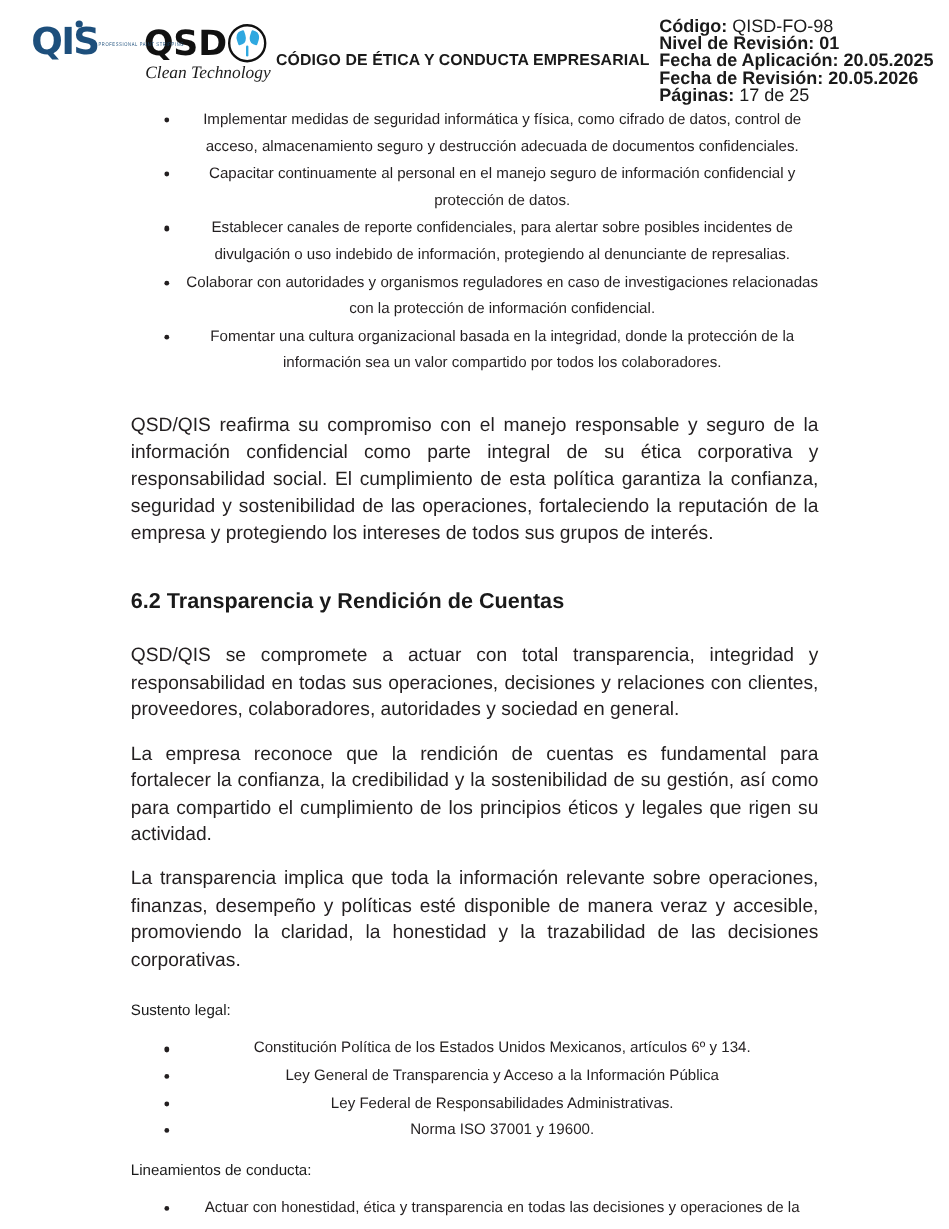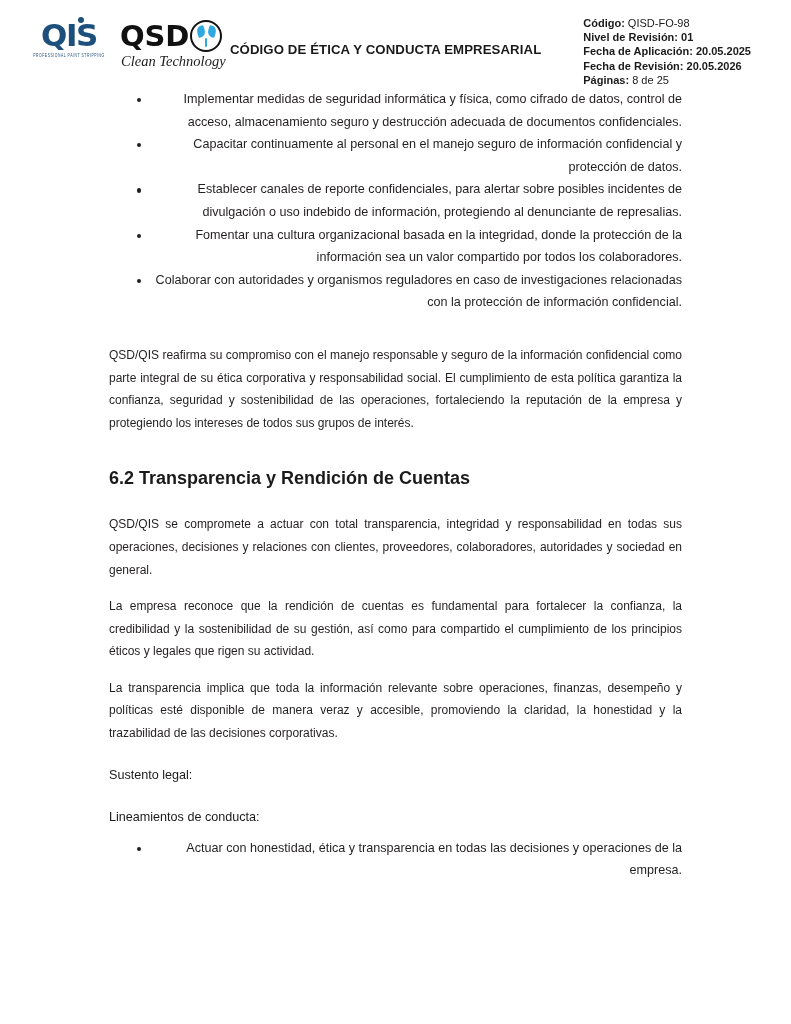--- a/index.html
+++ b/index.html
@@ -35,21 +35,21 @@
   }
   .logo-block {
     display: flex;
     align-items: flex-start;
     gap: 8px;
     flex: 0 0 auto;
     padding-top: 6px;
   }
 
   
-  .logo-qis { display: flex; flex-direction: column; align-items: center; width: 86px; }
+  .logo-qis { display: flex; flex-direction: row; align-items: center; width: 86px; }
   .logo-qis .mark {
     font-family: "DejaVu Sans", sans-serif;
     font-weight: 700;
     font-size: 31px;
     letter-spacing: -1.4px;
     color: #1d4f7c;
     line-height: 1;
     position: relative;
   }
   .logo-qis .mark .dot-i {
@@ -133,55 +133,55 @@
     letter-spacing: 0.1px;
     padding-top: 28px;
     padding-left: 6px;
     padding-right: 8px;
     white-space: nowrap;
   }
 
   .meta-block {
     flex: 0 0 auto;
     padding-top: 2px;
-    font-size: 11px;
+    font-size: 15px;
     line-height: 14.2px;
     color: #1a1a1a;
     white-space: nowrap;
   }
   .meta-row .meta-label { font-weight: 700; }
   .meta-row .meta-value { font-weight: 400; }
   .meta-row .meta-value.bold { font-weight: 700; text-align: center; }
 
   
   .doc-body {
     position: relative;
     padding: 6px 109px 0 109px;
     box-sizing: border-box;
   }
   .para {
-    font-size: 12px;
+    font-size: 16px;
     line-height: 22.6px;
     text-align: justify;
     margin: 0 0 14px 0;
     color: #231f20;
   }
 
   ul.bullets {
     list-style: none;
     margin: 0 0 0 0;
     padding: 0;
   }
   ul.bullets li {
     position: relative;
     padding-left: 46px;
     font-size: 12.6px;
     line-height: 22.6px;
     color: #231f20;
-    text-align: right;
+    text-align: center;
     margin-bottom: 0;
   }
   ul.bullets li::before {
     content: "";
     position: absolute;
     left: 28px;
     top: 10px;
     width: 4.2px;
     height: 4.2px;
     border-radius: 50%;
@@ -252,52 +252,58 @@
       <div class="meta-row">
         <span class="meta-label">Fecha de Aplicación:</span>
         <span class="meta-value bold">20.05.2025</span>
       </div>
       <div class="meta-row">
         <span class="meta-label">Fecha de Revisión:</span>
         <span class="meta-value bold">20.05.2026</span>
       </div>
       <div class="meta-row">
         <span class="meta-label">Páginas:</span>
-        <span class="meta-value">8 de 25</span>
+        <span class="meta-value">17 de 25</span>
       </div>
     </div>
 
   </div>
 
   <div class="doc-body">
 
     <ul class="bullets">
       <li>Implementar medidas de seguridad informática y física, como cifrado de datos, control de acceso, almacenamiento seguro y destrucción adecuada de documentos confidenciales.</li>
       <li>Capacitar continuamente al personal en el manejo seguro de información confidencial y protección de datos.</li>
       <li>Establecer canales de reporte confidenciales, para alertar sobre posibles incidentes de divulgación o uso indebido de información, protegiendo al denunciante de represalias.</li>
+      <li>Colaborar con autoridades y organismos reguladores en caso de investigaciones relacionadas con la protección de información confidencial.</li>
       <li>Fomentar una cultura organizacional basada en la integridad, donde la protección de la información sea un valor compartido por todos los colaboradores.</li>
-      <li>Colaborar con autoridades y organismos reguladores en caso de investigaciones relacionadas con la protección de información confidencial.</li>
     </ul>
 
     <div class="gap-lg"></div>
 
     <p class="para">QSD/QIS reafirma su compromiso con el manejo responsable y seguro de la información confidencial como parte integral de su ética corporativa y responsabilidad social. El cumplimiento de esta política garantiza la confianza, seguridad y sostenibilidad de las operaciones, fortaleciendo la reputación de la empresa y protegiendo los intereses de todos sus grupos de interés.</p>
 
     <div class="gap-md"></div>
 
     <h2 class="section-heading">6.2 Transparencia y Rendición de Cuentas</h2>
 
     <p class="para">QSD/QIS se compromete a actuar con total transparencia, integridad y responsabilidad en todas sus operaciones, decisiones y relaciones con clientes, proveedores, colaboradores, autoridades y sociedad en general.</p>
     <p class="para">La empresa reconoce que la rendición de cuentas es fundamental para fortalecer la confianza, la credibilidad y la sostenibilidad de su gestión, así como para compartido el cumplimiento de los principios éticos y legales que rigen su actividad.</p>
     <p class="para">La transparencia implica que toda la información relevante sobre operaciones, finanzas, desempeño y políticas esté disponible de manera veraz y accesible, promoviendo la claridad, la honestidad y la trazabilidad de las decisiones corporativas.</p>
 
     <div class="gap-xs"></div>
 
     <h3 class="sub-heading">Sustento legal:</h3>
 
+    <ul class="bullets">
+      <li>Constitución Política de los Estados Unidos Mexicanos, artículos 6º y 134.</li>
+      <li>Ley General de Transparencia y Acceso a la Información Pública</li>
+      <li>Ley Federal de Responsabilidades Administrativas.</li>
+      <li>Norma ISO 37001 y 19600.</li>
+    </ul>
 
     <div class="gap-sm"></div>
 
     <h3 class="sub-heading">Lineamientos de conducta:</h3>
 
     <ul class="bullets">
       <li>Actuar con honestidad, ética y transparencia en todas las decisiones y operaciones de la empresa.</li>
     </ul>
 
   </div>

